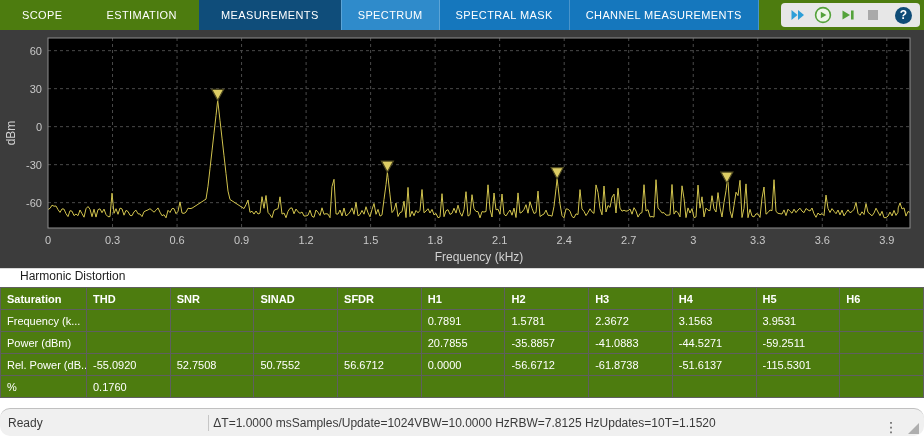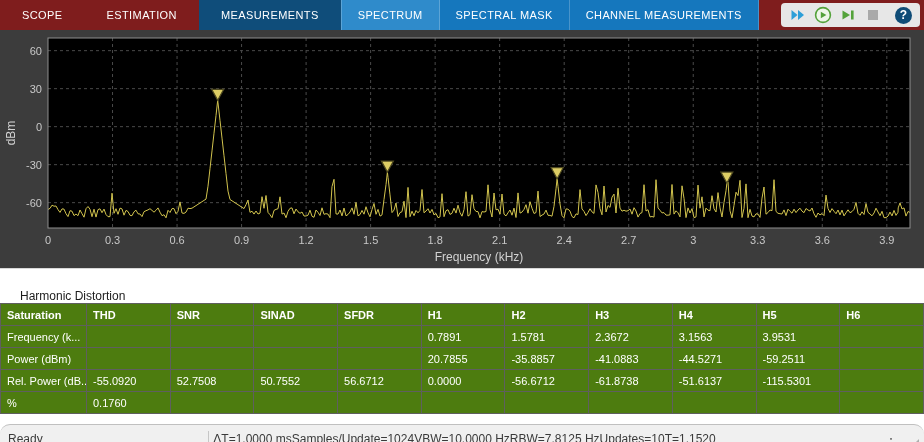--- a/index.html
+++ b/index.html
@@ -1,41 +1,41 @@
 <!DOCTYPE html>
 <html><head>
 <meta charset="utf-8">
 <style>
   *{box-sizing:border-box;margin:0;padding:0;}
   html,body{width:924px;height:442px;overflow:hidden;background:#ffffff;
     font-family:"Liberation Sans",sans-serif;}
   .app{width:924px;height:442px;display:flex;flex-direction:column;position:relative;}
 
   
-  .topbar{height:30px;background:#7f1d1d;display:flex;align-items:stretch;position:relative;flex:0 0 auto;}
+  .topbar{height:30px;background:#4d7c0f;display:flex;align-items:stretch;position:relative;flex:0 0 auto;}
   .tabs{display:flex;align-items:stretch;}
   .tab{display:flex;align-items:center;padding:0 22px;color:#ffffff;font-size:11px;
     letter-spacing:.4px;white-space:nowrap;cursor:default;}
   #main-tabs .tab.selected{background:#0f4d7a;}
   .ctx-tabs{background:#1577bd;}
   .ctx-tabs .tab{padding:0 16px;border-right:1px solid rgba(255,255,255,.22);}
   .ctx-tabs .tab:first-child{border-left:1px solid rgba(255,255,255,.22);}
   .ctx-tabs .tab.selected{background:#2f8bcb;}
   .playback{position:absolute;right:4px;top:3px;height:24px;background:#e7e7e7;
     border-radius:4px;display:flex;align-items:center;padding:0 8px;gap:7px;}
   .pbtn{width:18px;height:18px;display:flex;align-items:center;justify-content:center;cursor:default;}
   .help-badge{width:17px;height:17px;border-radius:50%;background:#0f4c77;color:#fff;
     font-size:12px;font-weight:bold;display:flex;align-items:center;justify-content:center;margin-left:6px;}
 
   
   .plot-panel{height:238px;background:#3c3c3c;flex:0 0 auto;}
   .plot-panel svg{display:block;}
 
   
-  .section-head{height:35px;background:#ffffff;display:flex;align-items:flex-end;
+  .section-head{height:19px;background:#ffffff;display:flex;align-items:flex-start;
     padding-left:20px;font-size:12px;color:#1c1c1c;border-top:1px solid #d8d8d8;flex:0 0 auto;}
   table{border-collapse:collapse;table-layout:fixed;width:924px;background:#4d7c0f;
     font-size:11px;color:#ffffff;flex:0 0 auto;}
   th,td{border:1px solid #5f5f5f;padding:0 6px;height:22px;text-align:left;
     overflow:hidden;white-space:nowrap;font-weight:normal;}
   th{font-weight:bold;}
   .gap{height:10px;background:#ffffff;flex:0 0 auto;}
 
   
   .statusbar{height:28px;background:#f0f0f0;border-top:1px solid #c0c0c0;display:flex;

